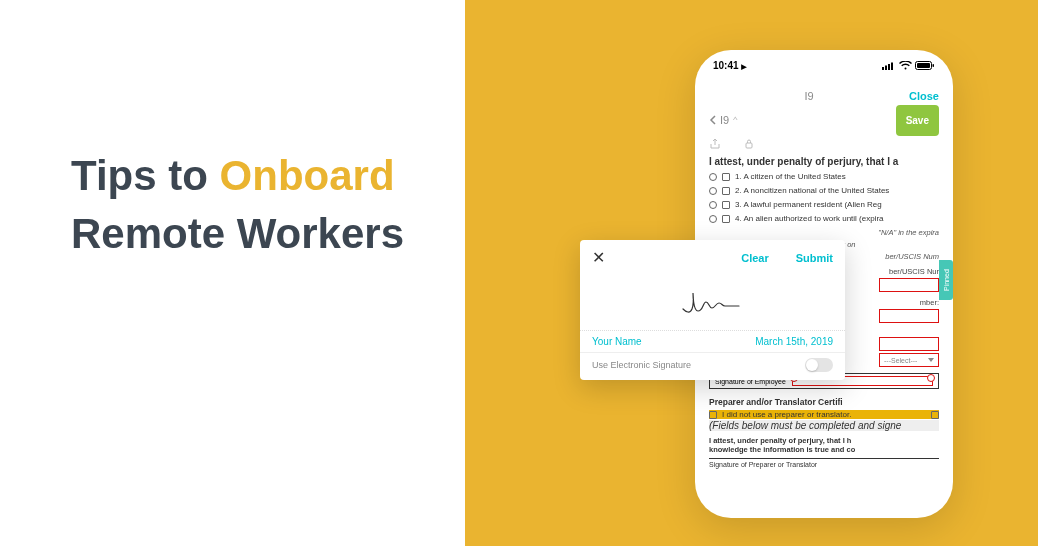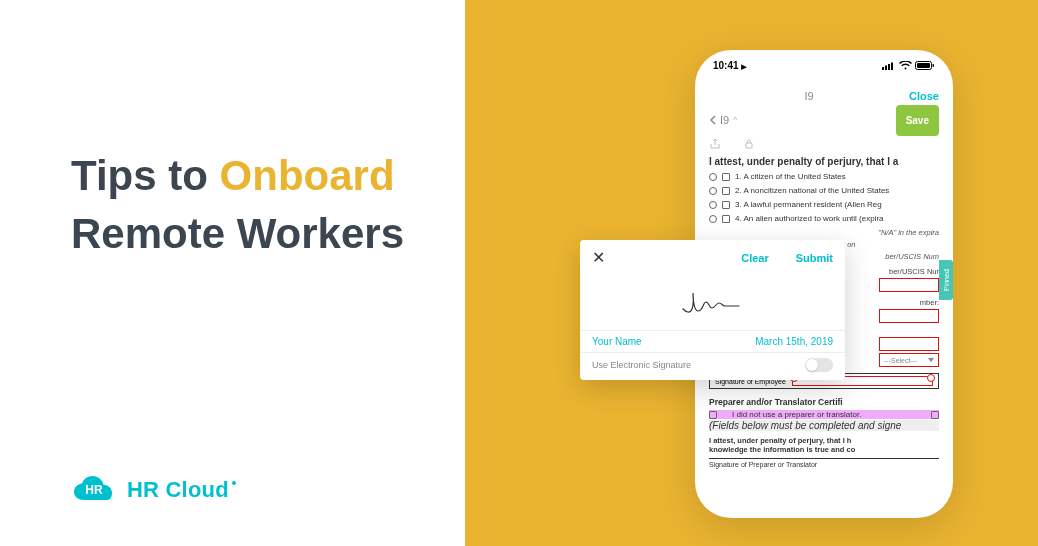--- a/index.html
+++ b/index.html
@@ -47,21 +47,21 @@
 .form .sel{border:1px solid #d11;height:14px;margin-top:2px;display:flex;align-items:center;padding:0 4px;font-size:7px;color:#888}
 .form .triangle{margin-left:auto;width:0;height:0;border-left:3px solid transparent;border-right:3px solid transparent;border-top:4px solid #888}
 .form .sig-line{border:1px solid #333;height:16px;margin-top:6px;display:flex;align-items:center;padding:0 5px;gap:6px}
 .form .sig-line .lab{font-size:7px;color:#000;flex:0 0 auto}
 .form .sig-line .sig-box{border:1px solid #d11;height:10px;flex:1;position:relative}
 .form .sig-line .sig-box::before,.form .sig-line .sig-box::after{content:'';position:absolute;top:-3px;width:6px;height:6px;border:1px solid #d11;border-radius:50%;background:#fff}
 .form .sig-line .sig-box::before{left:-3px}
 .form .sig-line .sig-box::after{right:-3px}
 .form .sec{margin-top:8px}
 .form .sec-title{font-weight:700;font-size:8.5px}
-.form .sec-row{display:flex;align-items:center;gap:15px;margin-top:3px;background:#f0abfc}
+.form .sec-row{display:flex;align-items:center;gap:5px;margin-top:3px;background:#eab308}
 .form .sec-row .spacer{flex:1}
 .form .sec-note{font-style:italic;font-size:10px;margin-top:1px;background:#eee}
 .form .sub-attest{font-weight:700;font-size:7.5px;margin-top:5px;line-height:1.25}
 .form .sig-prep{border-top:1px solid #333;margin-top:3px;padding-top:2px;font-size:7px}
 
 .pinned{position:absolute;right:0;top:210px;width:14px;height:40px;background:#46c7b6;border-radius:3px 0 0 3px;writing-mode:vertical-rl;transform:rotate(180deg);color:#fff;font-size:7px;display:flex;align-items:center;justify-content:center}
 
 .sigcard{position:absolute;left:115px;top:240px;width:265px;height:140px;background:#fff;border-radius:4px;box-shadow:0 8px 28px rgba(0,0,0,.18)}
 .sigcard .top{display:flex;align-items:center;justify-content:space-between;padding:8px 12px}
 .sigcard .x{font-size:16px;color:#333;font-weight:300}
@@ -81,29 +81,20 @@
 <body>
 
 <div class="canvas">
   <div class="left">
     <div class="headline">
       <div class="headline-l1">
         <span>Tips to </span><span class="accent">Onboard</span>
       </div>
       <div class="headline-l2">Remote Workers</div>
     </div>
-    <div class="logo">
-      <div class="logo-cloud">
-        <svg viewBox="0 0 46 32">
-          <path d="M36 26H12c-5 0-9-3.5-9-8.2C3 13.4 6.6 10 11 9.5 12.4 5 16.6 2 21.6 2c5.4 0 9.9 3.7 10.9 8.7 4.9.1 8.5 3.6 8.5 8C41 23.5 38.9 26 36 26Z" fill="#00bfcf"></path>
-          <text x="23" y="20" text-anchor="middle" font-size="12" font-weight="700" fill="#fff" font-family="Arial">HR</text>
-        </svg>
-      </div>
-      <div class="logo-text">HR Cloud</div>
-    </div>
   </div>
 
   <div class="right">
 
     <div class="phone">
       <div class="notch"></div>
       <div class="statusbar">
         <span><span>10:41</span> <span style="font-size:7px">▶</span></span>
         <span class="status-icons">
           <svg width="14" height="9" viewBox="0 0 14 9">

